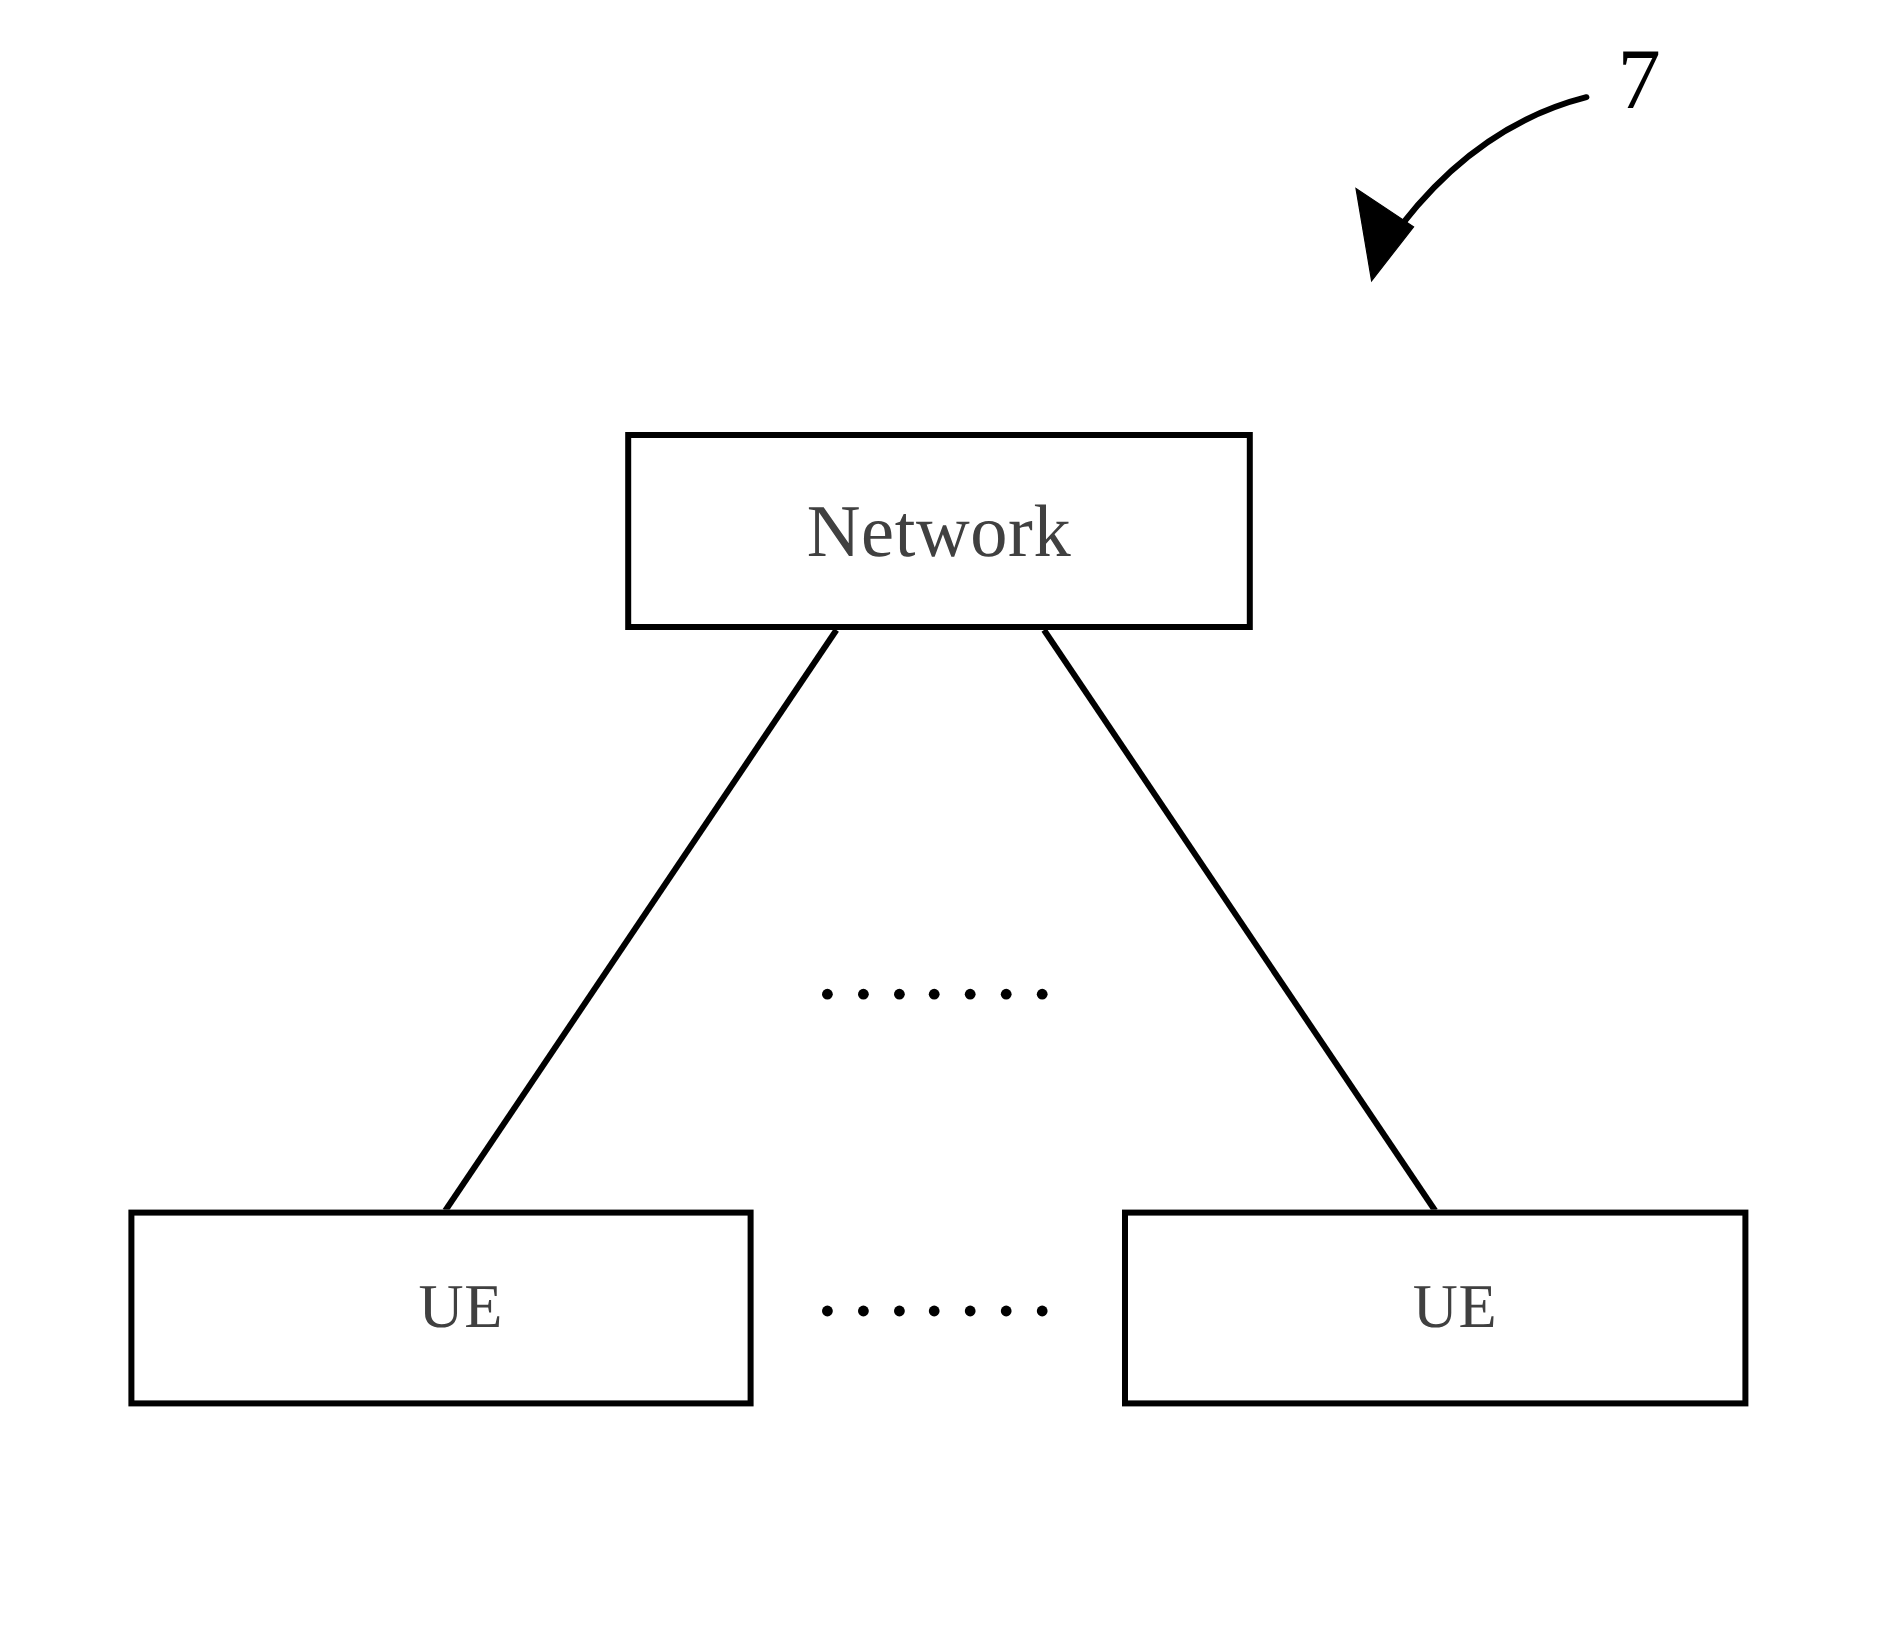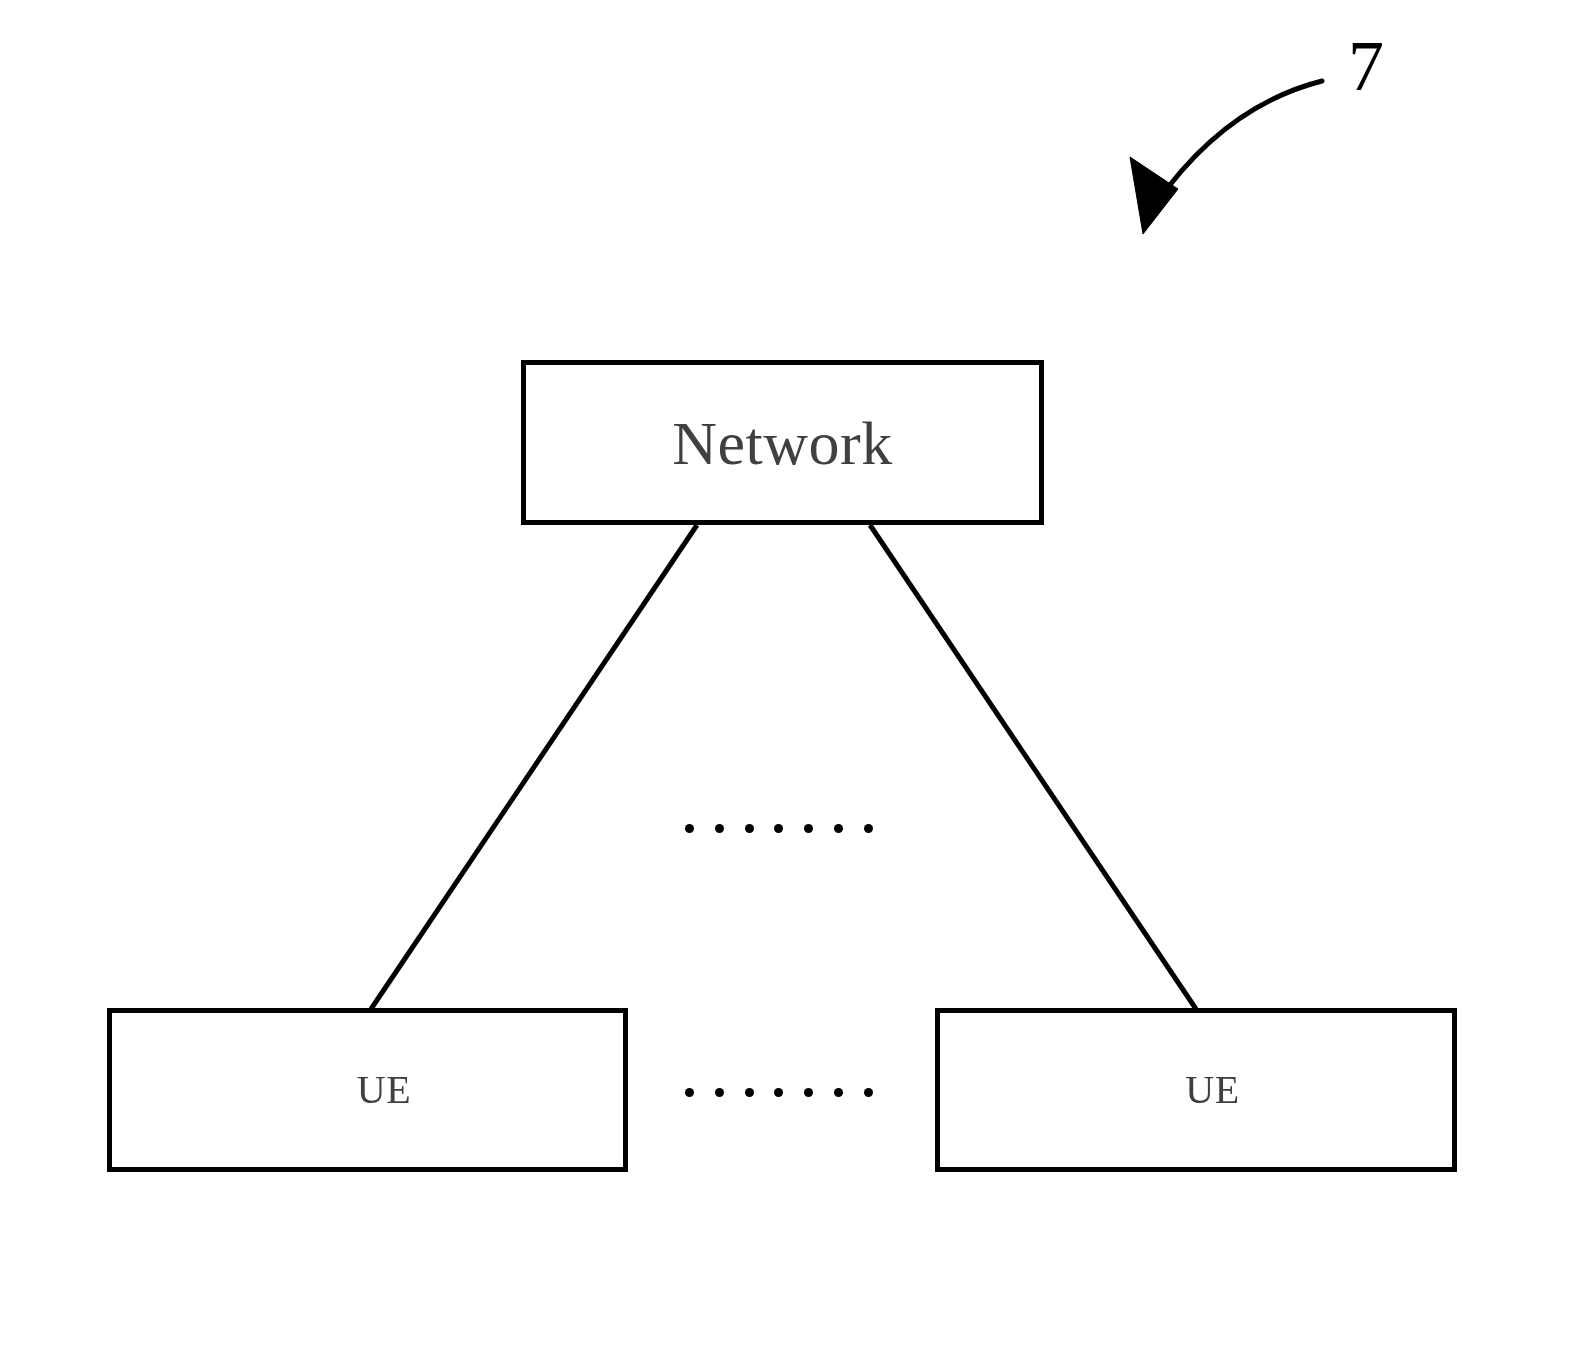--- a/index.html
+++ b/index.html
@@ -58,21 +58,21 @@
     height: 164px;
   }
   #ue-box-right {
     left: 935px;
     top: 1008px;
     width: 522px;
     height: 164px;
   }
   #ue-box-left .node-label,
   #ue-box-right .node-label {
-    font-size: 40px;
+    font-size: 52px;
     margin-left: 33px;
   }
   .ellipsis-group {
     position: absolute;
     display: flex;
     align-items: center;
     justify-content: space-between;
     height: 12px;
   }
   .ellipsis-dot {

